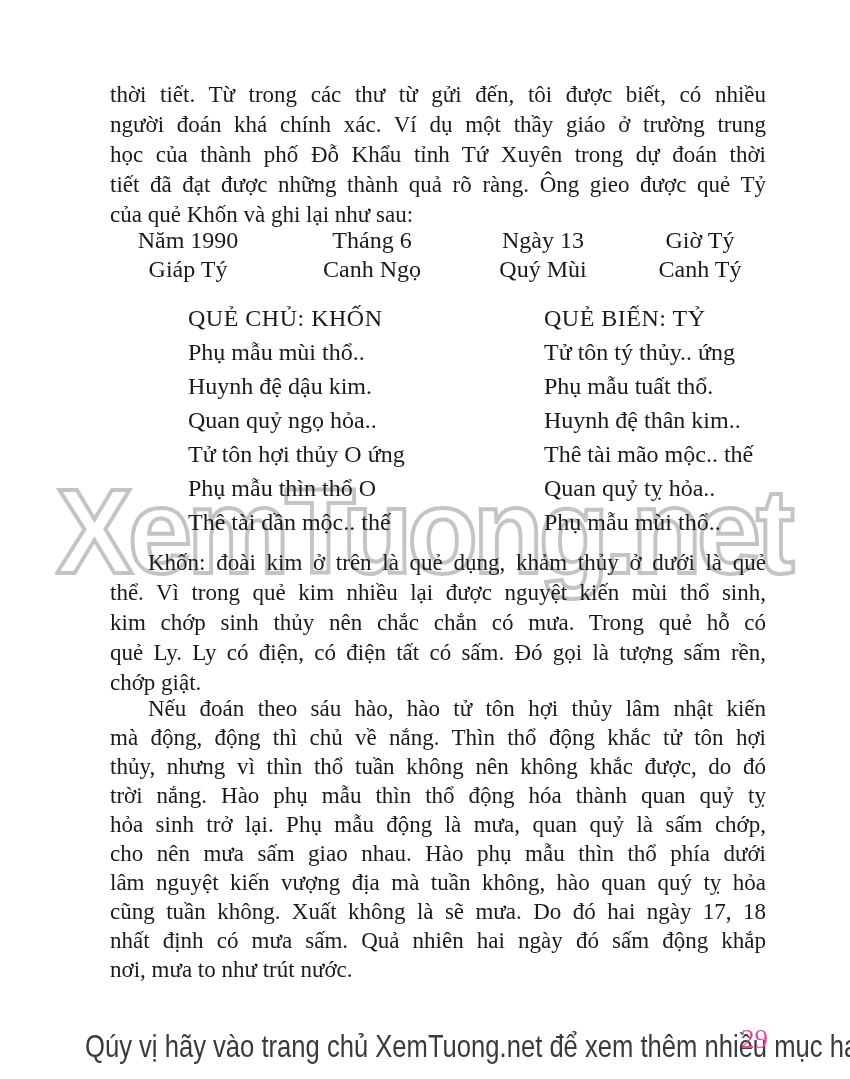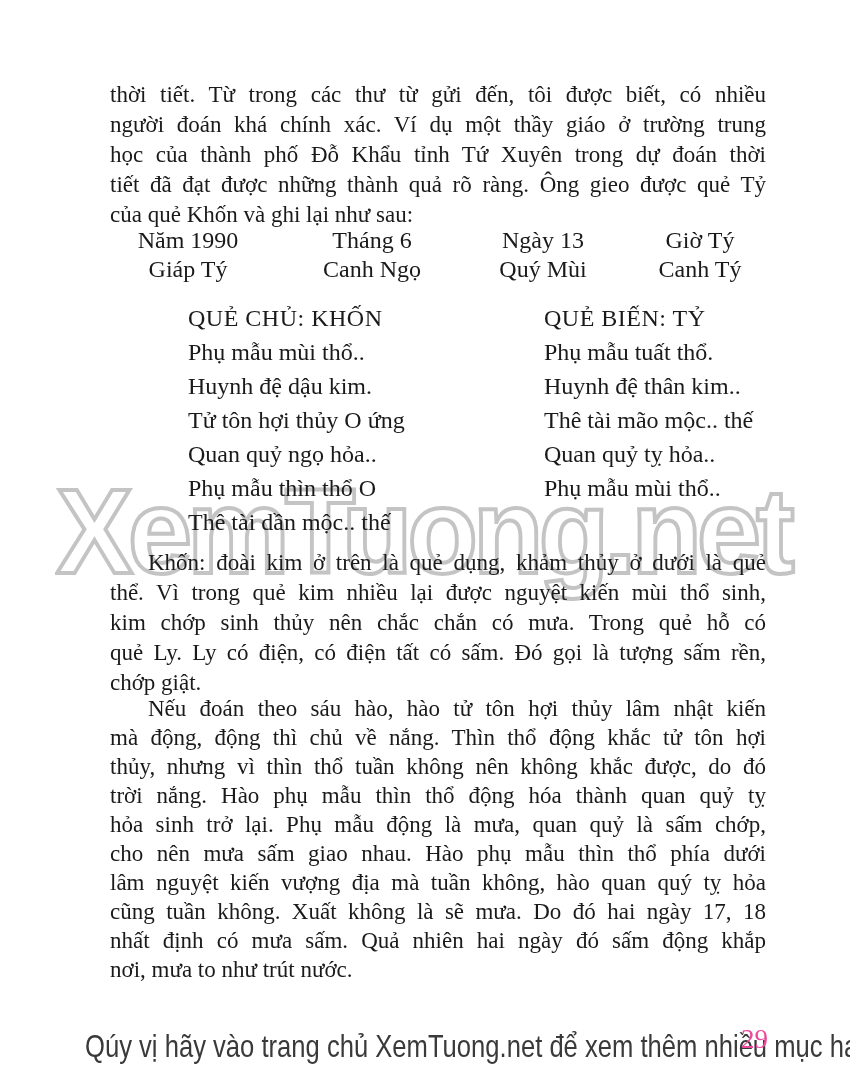--- a/index.html
+++ b/index.html
@@ -109,28 +109,29 @@
   <div class="cell r2 cx1">Giáp Tý</div>
   <div class="cell r2 cx2">Canh Ngọ</div>
   <div class="cell r2 cx3">Quý Mùi</div>
   <div class="cell r2 cx4">Canh Tý</div>
 </div>
 
 <div class="block hexcol hex-main">
   <div class="title">QUẺ CHỦ: KHỐN</div>
   <div>Phụ mẫu mùi thổ..</div>
   <div>Huynh đệ dậu kim.</div>
+  <div>Quan quỷ ngọ hỏa..</div>
   <div>Tử tôn hợi thủy O ứng</div>
-  <div>Quan quỷ ngọ hỏa..</div>
   <div>Phụ mẫu thìn thổ O</div>
   <div>Thê tài dần mộc.. thế</div>
 </div>
 
 <div class="block hexcol hex-changed">
   <div class="title">QUẺ BIẾN: TỶ</div>
+  <div>Tử tôn tý thủy.. ứng</div>
   <div>Phụ mẫu tuất thổ.</div>
   <div>Huynh đệ thân kim..</div>
   <div>Thê tài mão mộc.. thế</div>
   <div>Quan quỷ tỵ hỏa..</div>
   <div>Phụ mẫu mùi thổ..</div>
 </div>
 
 <div class="block para p2">
   <div class="ln ind">Khốn: đoài kim ở trên là quẻ dụng, khảm thủy ở dưới là quẻ</div>
   <div class="ln">thể. Vì trong quẻ kim nhiều lại được nguyệt kiến mùi thổ sinh,</div>

